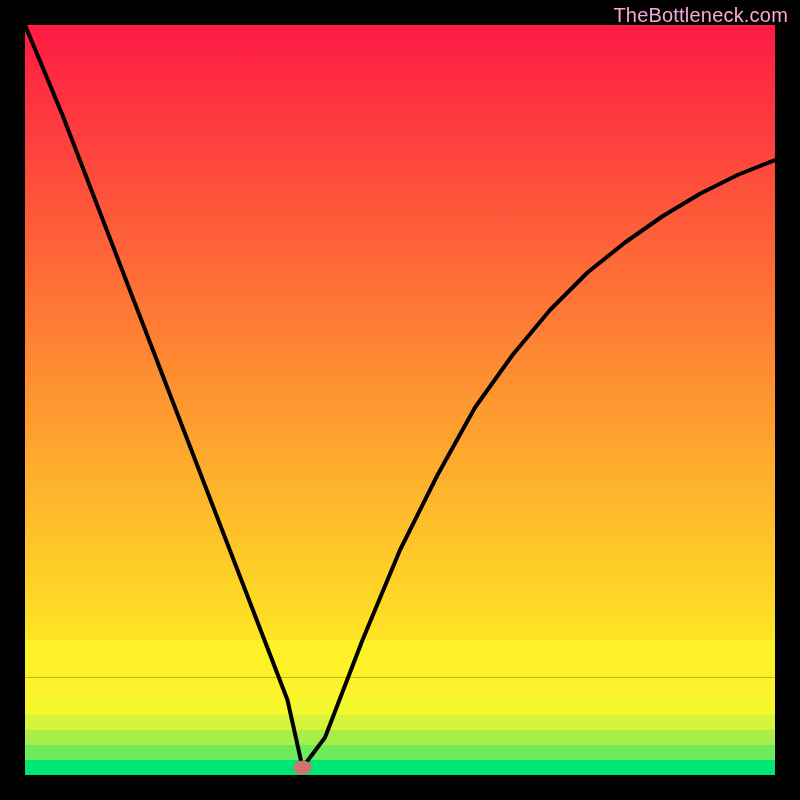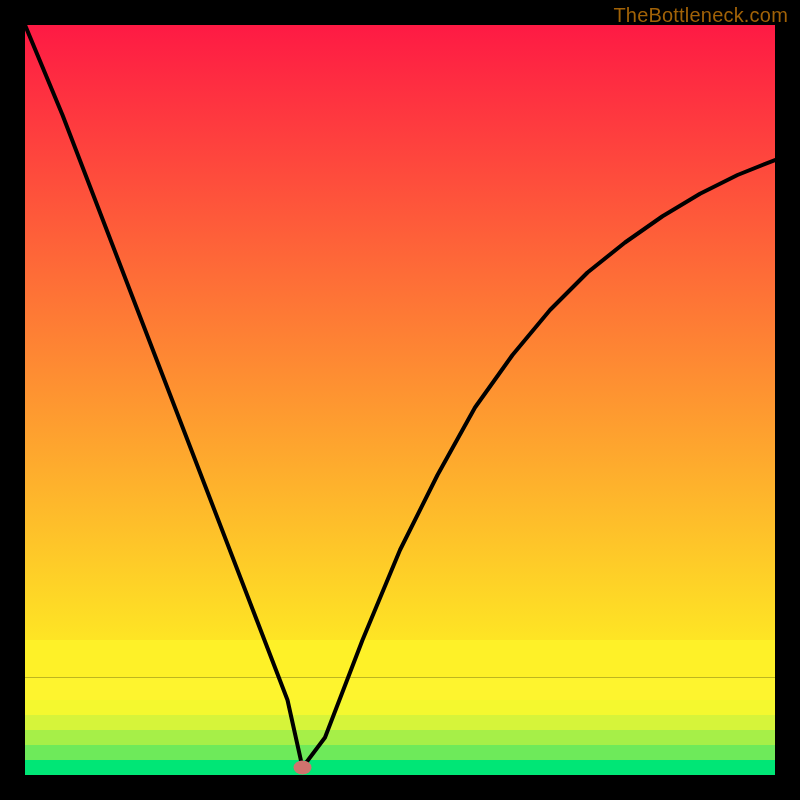--- a/index.html
+++ b/index.html
@@ -14,21 +14,21 @@
   .wrap {
     width: 800px;
     height: 800px;
     position: relative;
     background: #000;
   }
   .watermark {
     position: absolute;
     top: 4px;
     right: 12px;
-    color: #a16207;
+    color: #f9a8d4;
     font-size: 20px;
     font-weight: 500;
     letter-spacing: 0.2px;
     z-index: 10;
   }
   .plot {
     position: absolute;
     left: 25px;
     top: 25px;
     width: 750px;

